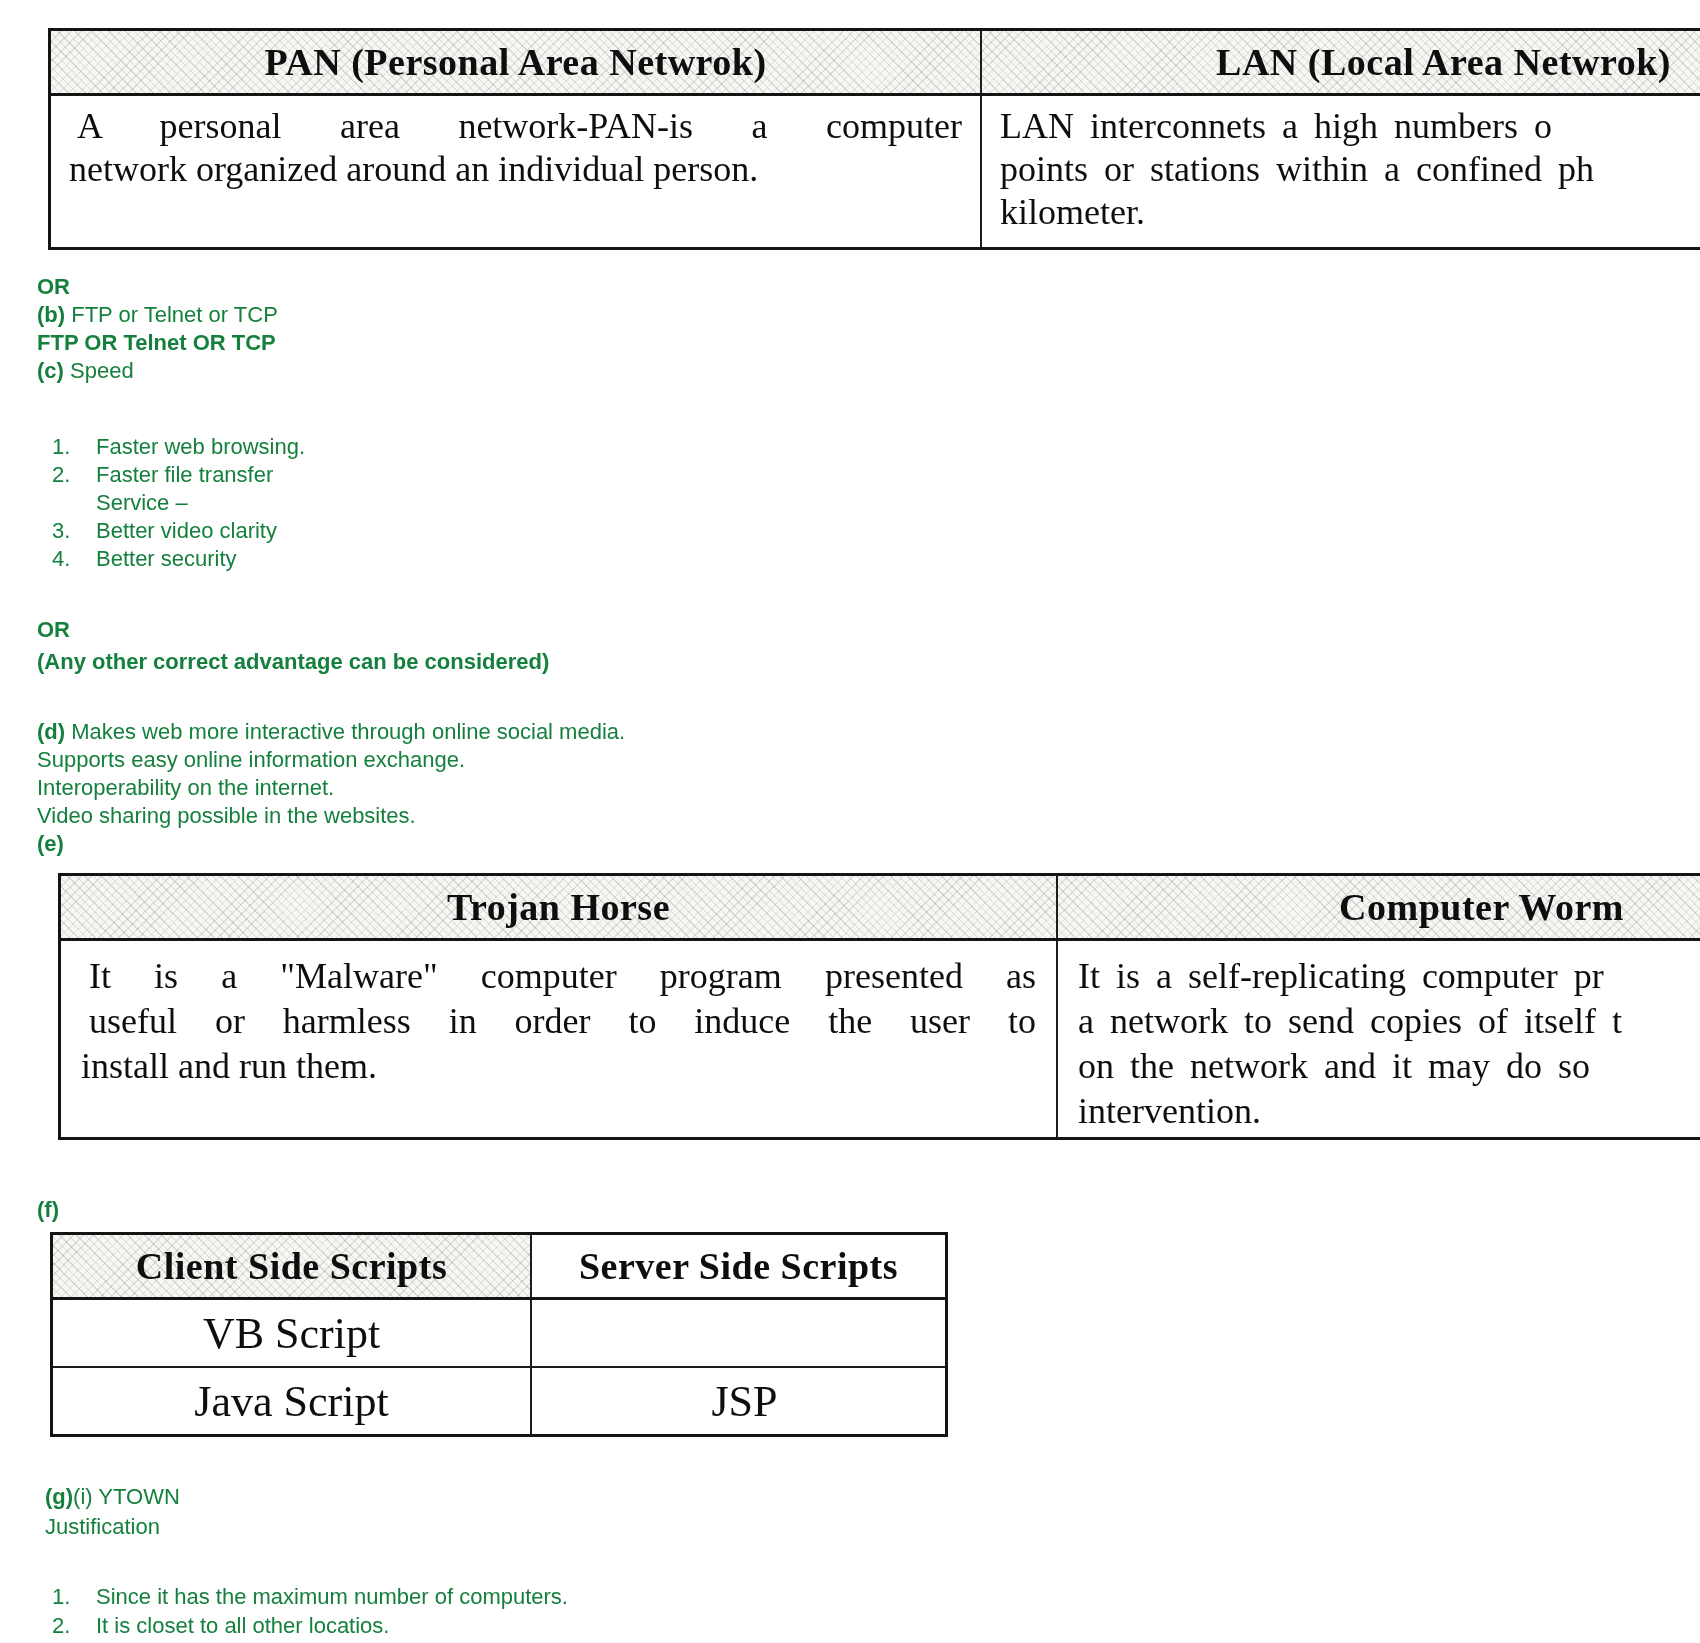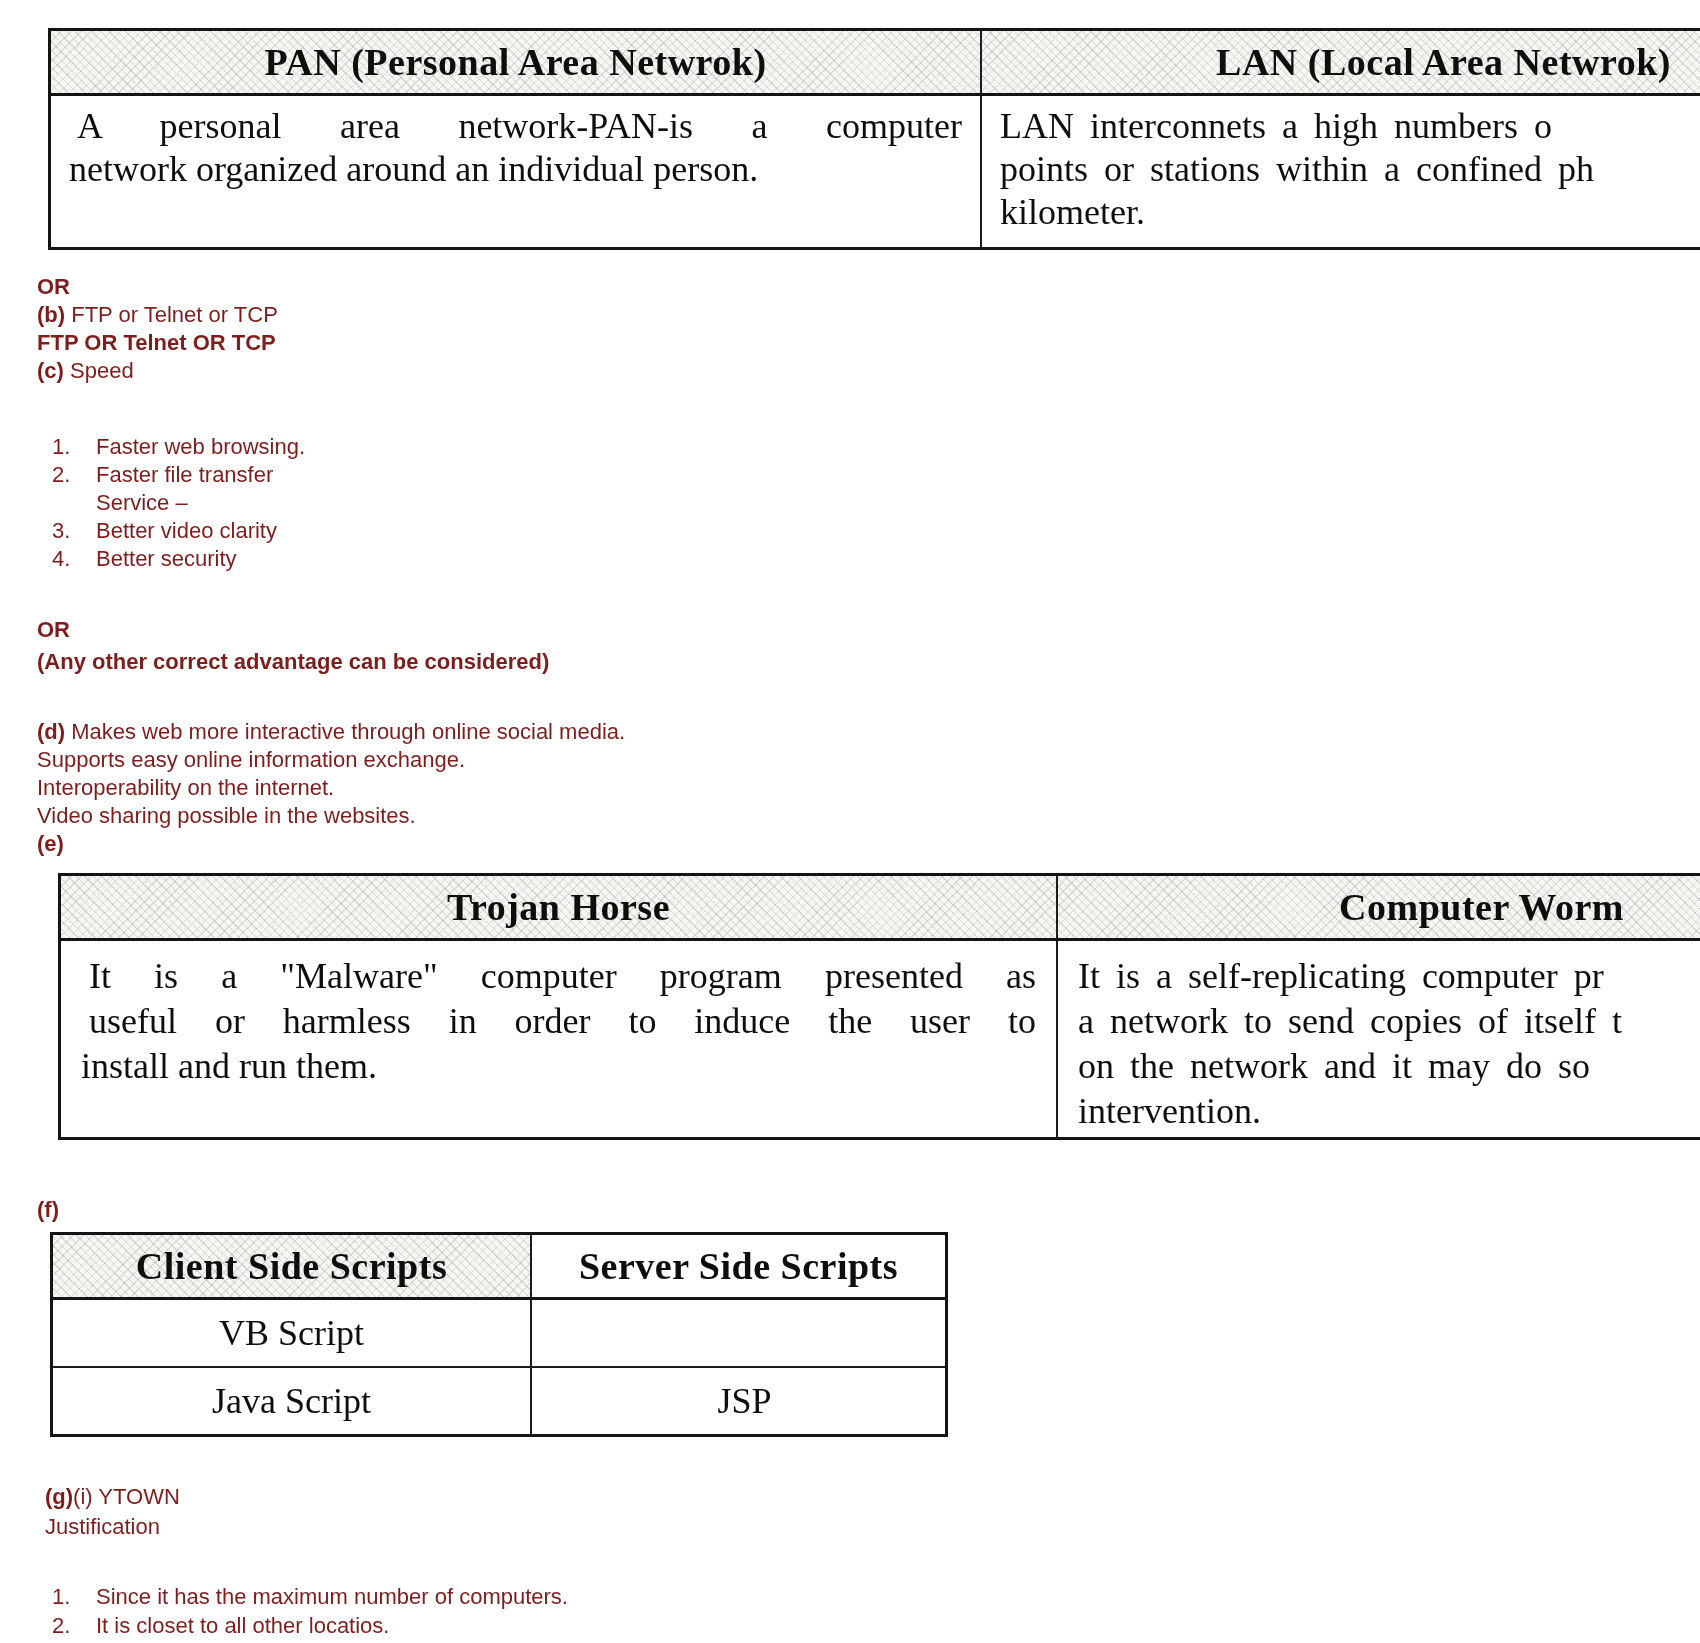--- a/index.html
+++ b/index.html
@@ -52,25 +52,25 @@
   
   #table-scripts { left:50px; top:1232px; width:898px; height:205px; }
   #table-scripts .t-head { height:65px; }
   #table-scripts .c1 { width:479px; }
   #table-scripts .c2 { flex:1; }
   #table-scripts .t-row { height:68px; }
   #table-scripts .t-row.last { height:66px;gap:12px; }
   #table-scripts .t-row:not(.last) { border-bottom:2px solid #1c1c1c; }
   #table-scripts .d-cell {
     box-sizing:border-box; display:flex; align-items:center; justify-content:center;
-    font-size:36px;
-  }
-
-  
-  .sans { position:absolute; font-size:22px; line-height:28px; color:#7f1d1d; white-space:nowrap; }
+    font-size:44px;
+  }
+
+  
+  .sans { position:absolute; font-size:22px; line-height:28px; color:#15803d; white-space:nowrap; }
   .b { font-weight:bold; }
   #block-b   { left:37px;  top:273px; }
   #list-advantages { left:52px; top:433px; line-height:28px; }
   #block-or2 { left:37px;  top:614px; line-height:32px; }
   #block-d   { left:37px;  top:718px; }
   #label-f   { left:37px;  top:1196px; }
   #block-g   { left:37px;  top:1482px; line-height:30px;margin-left:8px; }
   #list-justification { left:52px; top:1582px; line-height:29px; }
   .li { display:flex; }
   .li .num { width:44px; flex:0 0 44px; }

